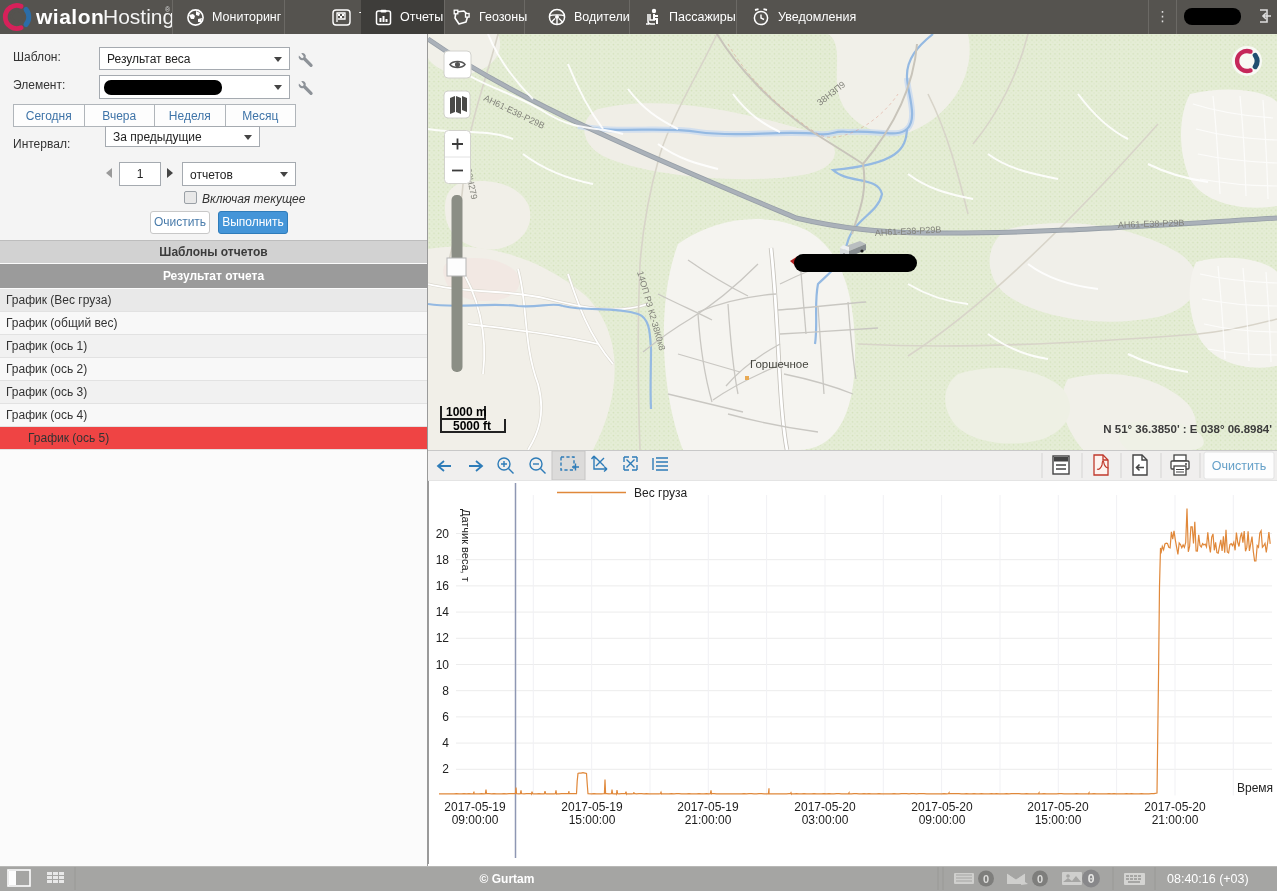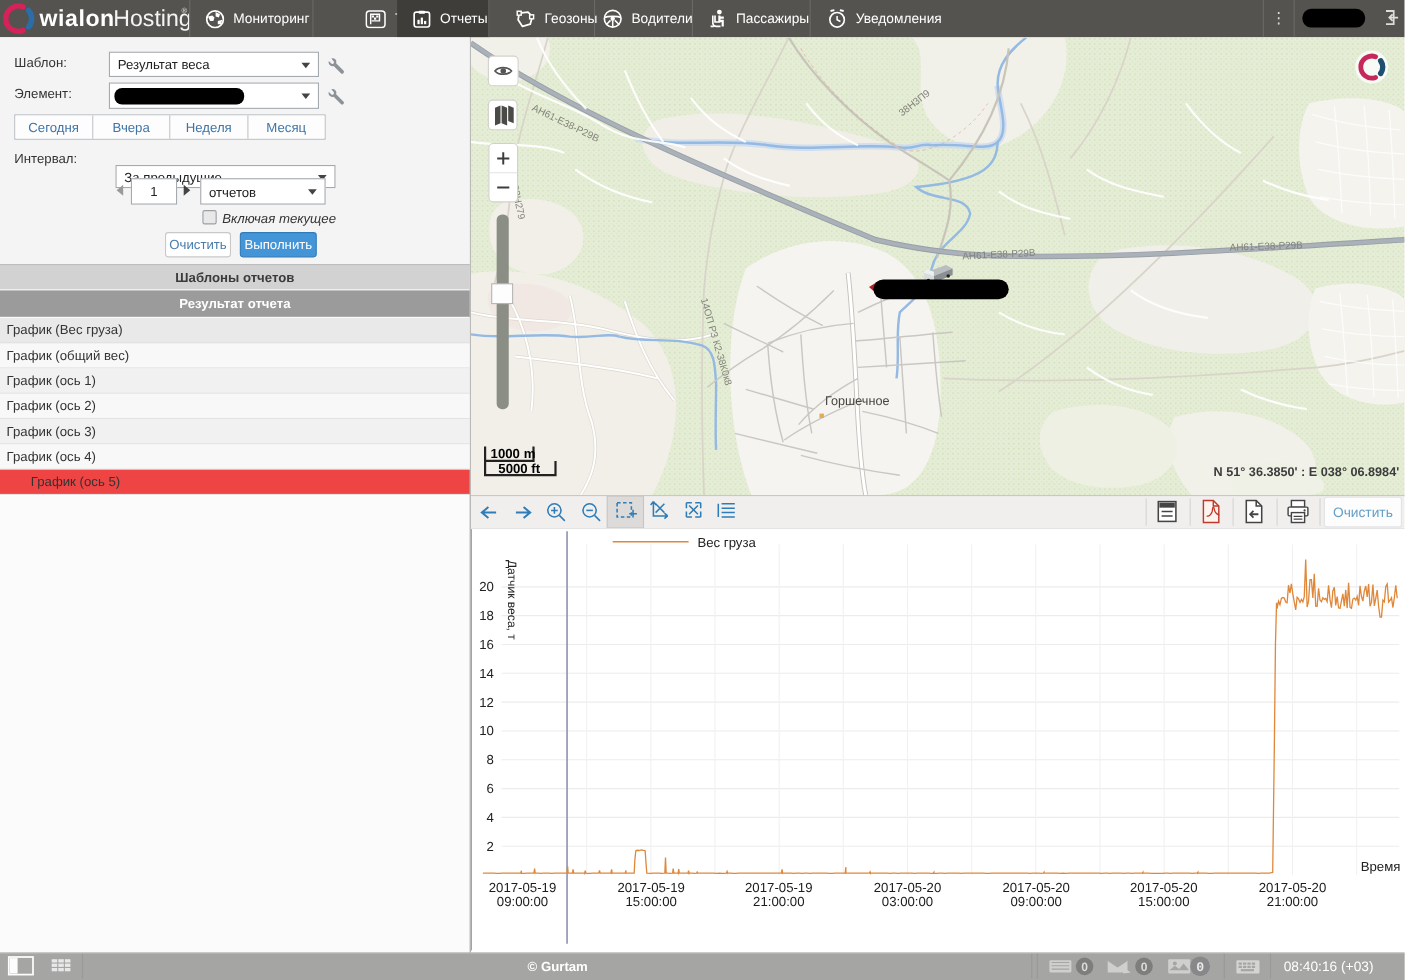--- a/index.html
+++ b/index.html
@@ -100,21 +100,21 @@
       <span class="ic">
           <svg width="17" height="17" viewBox="0 0 17 17">
             <rect x="1.5" y="2" width="14" height="13.5" rx="2" fill="none" stroke="#fff" stroke-width="1.5"></rect>
             <rect x="5.5" y="0.8" width="6" height="2.8" rx="1" fill="#fff"></rect>
             <rect x="4.5" y="9" width="2" height="4" fill="#fff"></rect>
             <rect x="7.5" y="7" width="2" height="6" fill="#fff"></rect>
             <rect x="10.5" y="10" width="2" height="3" fill="#fff"></rect>
           </svg>
         </span>
       Отчеты</div>
-    <div class="nav" style="left:454px;width:87px;">
+    <div class="nav" style="left:438px;width:87px;">
       <span class="ic">
           <svg width="19" height="17" viewBox="0 0 19 17">
             <path d="M4 3 L12 2 L16 6 L14 13 L7 15 L3 9 Z" fill="none" stroke="#fff" stroke-width="1.6" stroke-linejoin="round"></path>
             <rect x="2.2" y="1.2" width="3.6" height="3.6" fill="#55534f" stroke="#fff" stroke-width="1.3"></rect>
             <rect x="13.5" y="4.5" width="3.6" height="3.6" fill="#55534f" stroke="#fff" stroke-width="1.3"></rect>
           </svg>
         </span>
       Геозоны</div>
     <div class="nav" style="left:534px;width:96px;">
       <span class="ic">
@@ -173,21 +173,21 @@
       <svg class="wrench" style="left:298px;top:45px;" width="17" height="17" viewBox="0 0 17 17">
           <path d="M3.2 2.2 a3.4 3.4 0 0 1 4.4 4.4 l6.6 6.6 a1.6 1.6 0 0 1 -2.3 2.3 L5.3 8.9 a3.4 3.4 0 0 1 -4.4 -4.4 l2.3 2.3 a1.5 1.5 0 0 0 2.1 -2.1 Z" fill="#8d9298"></path>
         </svg>
       <div id="segrow">
         <div class="seg">Сегодня</div>
           <div class="seg">Вчера</div>
           <div class="seg">Неделя</div>
           <div class="seg">Месяц</div>
       </div>
       <div class="lbl" style="left:13px;top:103px;">Интервал:</div>
-      <div class="dd" style="left:105px;top:116px;width:200px;height:21px;">
+      <div class="dd" style="left:105px;top:92px;width:155px;height:21px;">
         <span class="txt" style="top:3px;">За предыдущие</span>
           <span class="arr"></span>
       </div>
       <span class="spinarr" style="left:106px;top:134px;border-right:6px solid #9a9a9a;"></span>
       <div id="numbox">1</div>
       <span class="spinarr" style="left:167px;top:134px;border-left:6px solid #444;"></span>
       <div class="dd" style="left:182px;top:128px;width:114px;height:24px;">
         <span class="txt" style="top:5px;">отчетов</span>
           <span class="arr"></span>
       </div>

